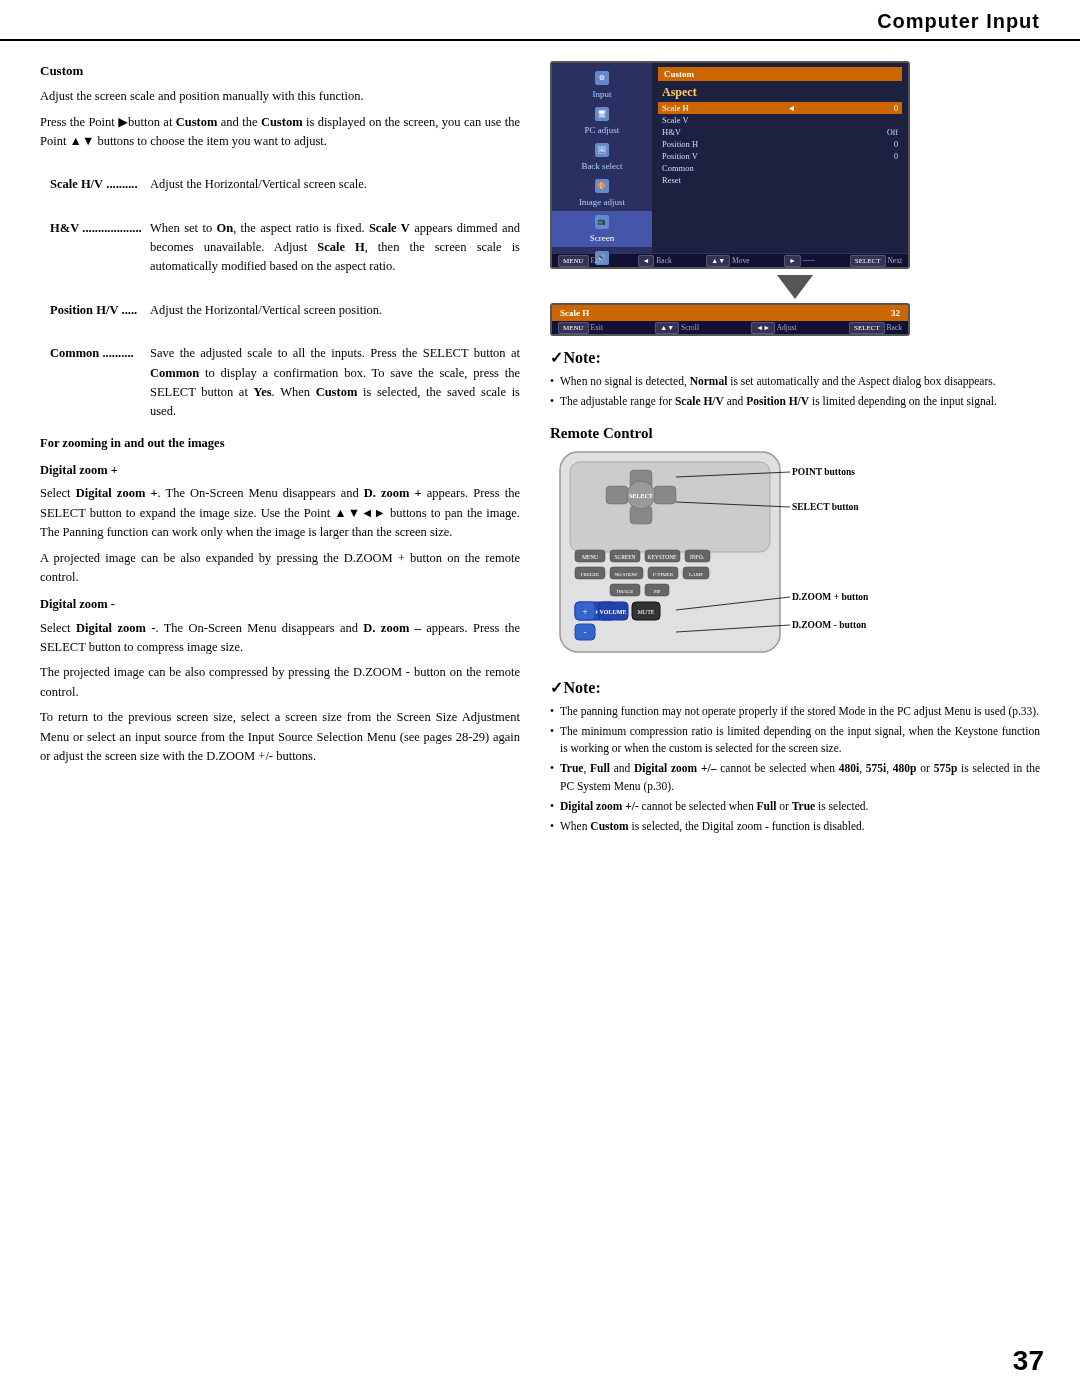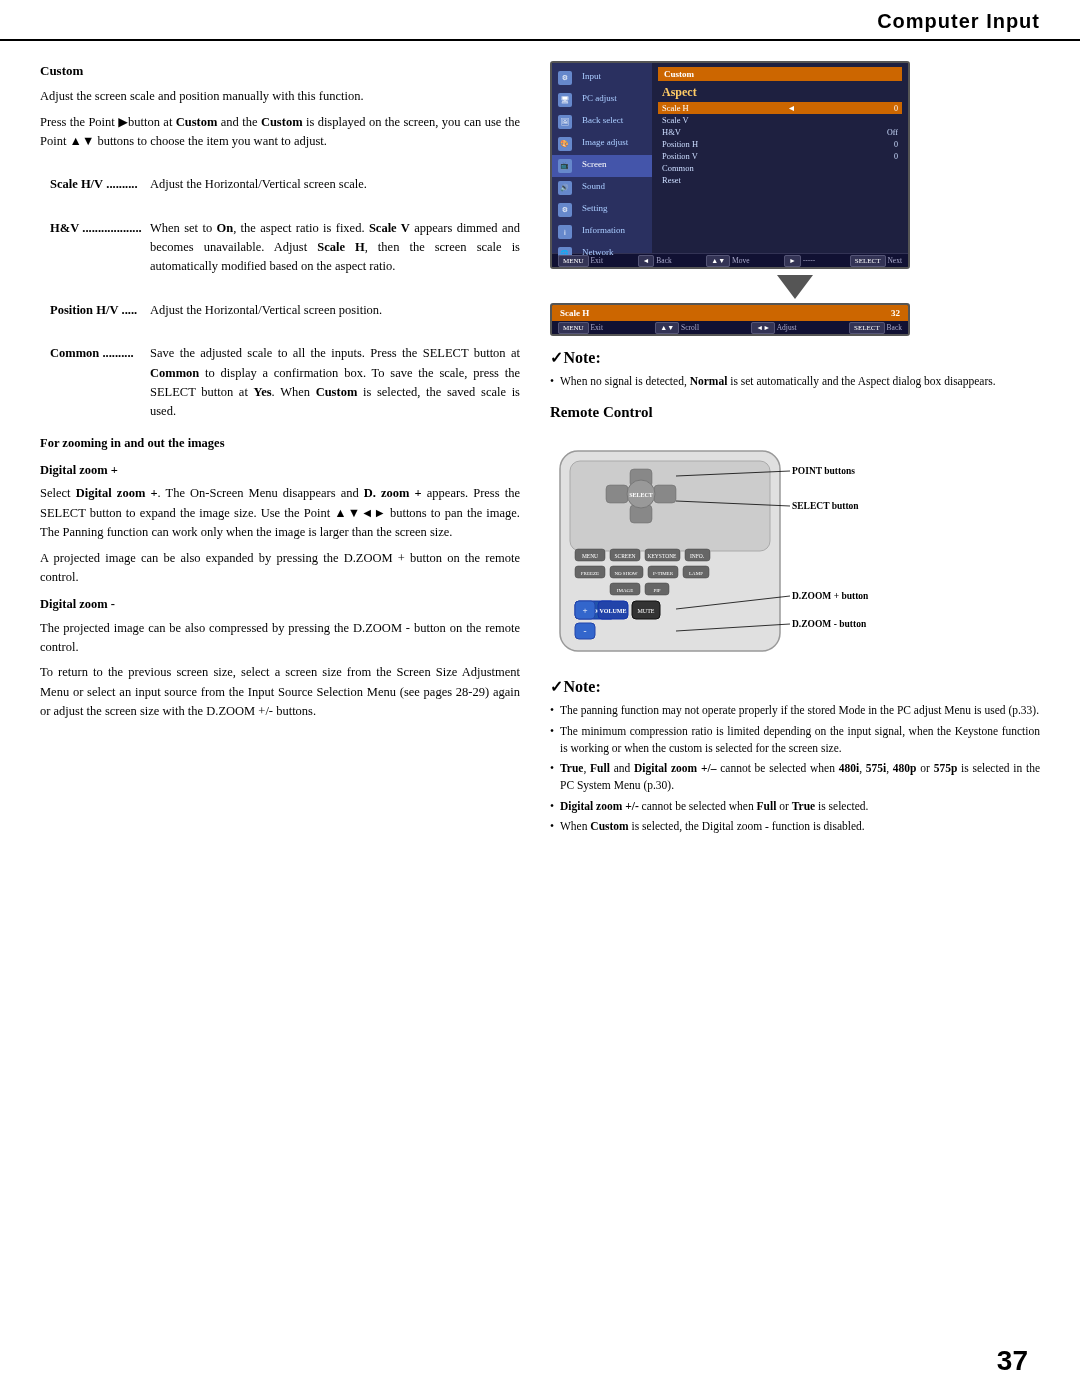--- a/index.html
+++ b/index.html
@@ -116,25 +116,27 @@
     .osd-sidebar {
       background: #2a3060;
       width: 100px;
       display: flex;
       flex-direction: column;
       padding: 4px 0;
     }
 
     .osd-sidebar-item {
       display: flex;
+      align-items: center;
       padding: 4px 6px;
       color: #aaccff;
       font-size: 9px;
-      gap: 10px;
+      gap: 4px;
       cursor: pointer;
+      flex-direction: column;
     }
 
     .osd-sidebar-item.active {
       background: #4455aa;
       color: #fff;
     }
 
     .osd-sidebar-icon {
       width: 14px;
       height: 14px;
@@ -274,33 +276,33 @@
       content: "•";
       position: absolute;
       left: 0;
     }
 
     
     .remote-section-title {
       font-size: 15px;
       font-weight: bold;
       margin-top: 14px;
-      margin-bottom: 20px;
+      margin-bottom: 0;
     }
 
     .remote-container {
       position: relative;
       width: 360px;
     }
 
     
     .page-footer {
       position: absolute;
       bottom: 20px;
-      right: 52px;
+      right: 36px;
       font-size: 28px;
       font-weight: bold;
     }
 
     .right-note-box {
       margin-top: 10px;
       font-size: 11.5px;
       line-height: 1.5;
     }
 
@@ -340,20 +342,21 @@
       </div>
     </div>
 
     <div class="subsection-title">For zooming in and out the images</div>
 
     <div class="sub-subtitle">Digital zoom +</div>
     <p class="body-text">Select <strong>Digital zoom +</strong>. The On-Screen Menu disappears and <strong>D. zoom +</strong> appears. Press the SELECT button to expand the image size. Use the Point ▲▼◄► buttons to pan the image. The Panning function can work only when the image is larger than the screen size.</p>
     <p class="body-text">A projected image can be also expanded by pressing the D.ZOOM + button on the remote control.</p>
 
     <div class="sub-subtitle">Digital zoom -</div>
+    <p class="body-text">Select <strong>Digital zoom -</strong>. The On-Screen Menu disappears and <strong>D. zoom –</strong> appears. Press the SELECT button to compress image size.</p>
     <p class="body-text">The projected image can be also compressed by pressing the D.ZOOM - button on the remote control.</p>
 
 
     <p class="body-text">To return to the previous screen size, select a screen size from the Screen Size Adjustment Menu or select an input source from the Input Source Selection Menu (see pages 28-29) again or adjust the screen size with the D.ZOOM +/- buttons.</p>
   </div>
 
   <div class="right-col">
 
     <div class="osd-container">
       <div class="osd-top">
@@ -454,20 +457,21 @@
         <span><span class="osd-btn">MENU</span> Exit</span>
         <span><span class="osd-btn">▲▼</span> Scroll</span>
         <span><span class="osd-btn">◄►</span> Adjust</span>
         <span><span class="osd-btn">SELECT</span> Back</span>
       </div>
     </div>
 
     <div class="note-box">
       <div class="note-title">✓Note:</div>
       <div class="note-item">When no signal is detected, <strong>Normal</strong> is set automatically and the Aspect dialog box disappears.</div>
+      <div class="note-item">The adjustable range for <strong>Scale H/V</strong> and <strong>Position H/V</strong> is limited depending on the input signal.</div>
     </div>
 
     <div class="remote-section-title">Remote Control</div>
 
     <div class="remote-container">
       <svg width="360" height="220" viewBox="0 0 360 220">
 
         <rect x="10" y="10" width="220" height="200" rx="18" ry="18" fill="#e0e0e0" stroke="#999" stroke-width="1.5"></rect>
 
         <rect x="20" y="20" width="200" height="90" rx="10" fill="#cccccc" stroke="#aaa" stroke-width="1"></rect>

